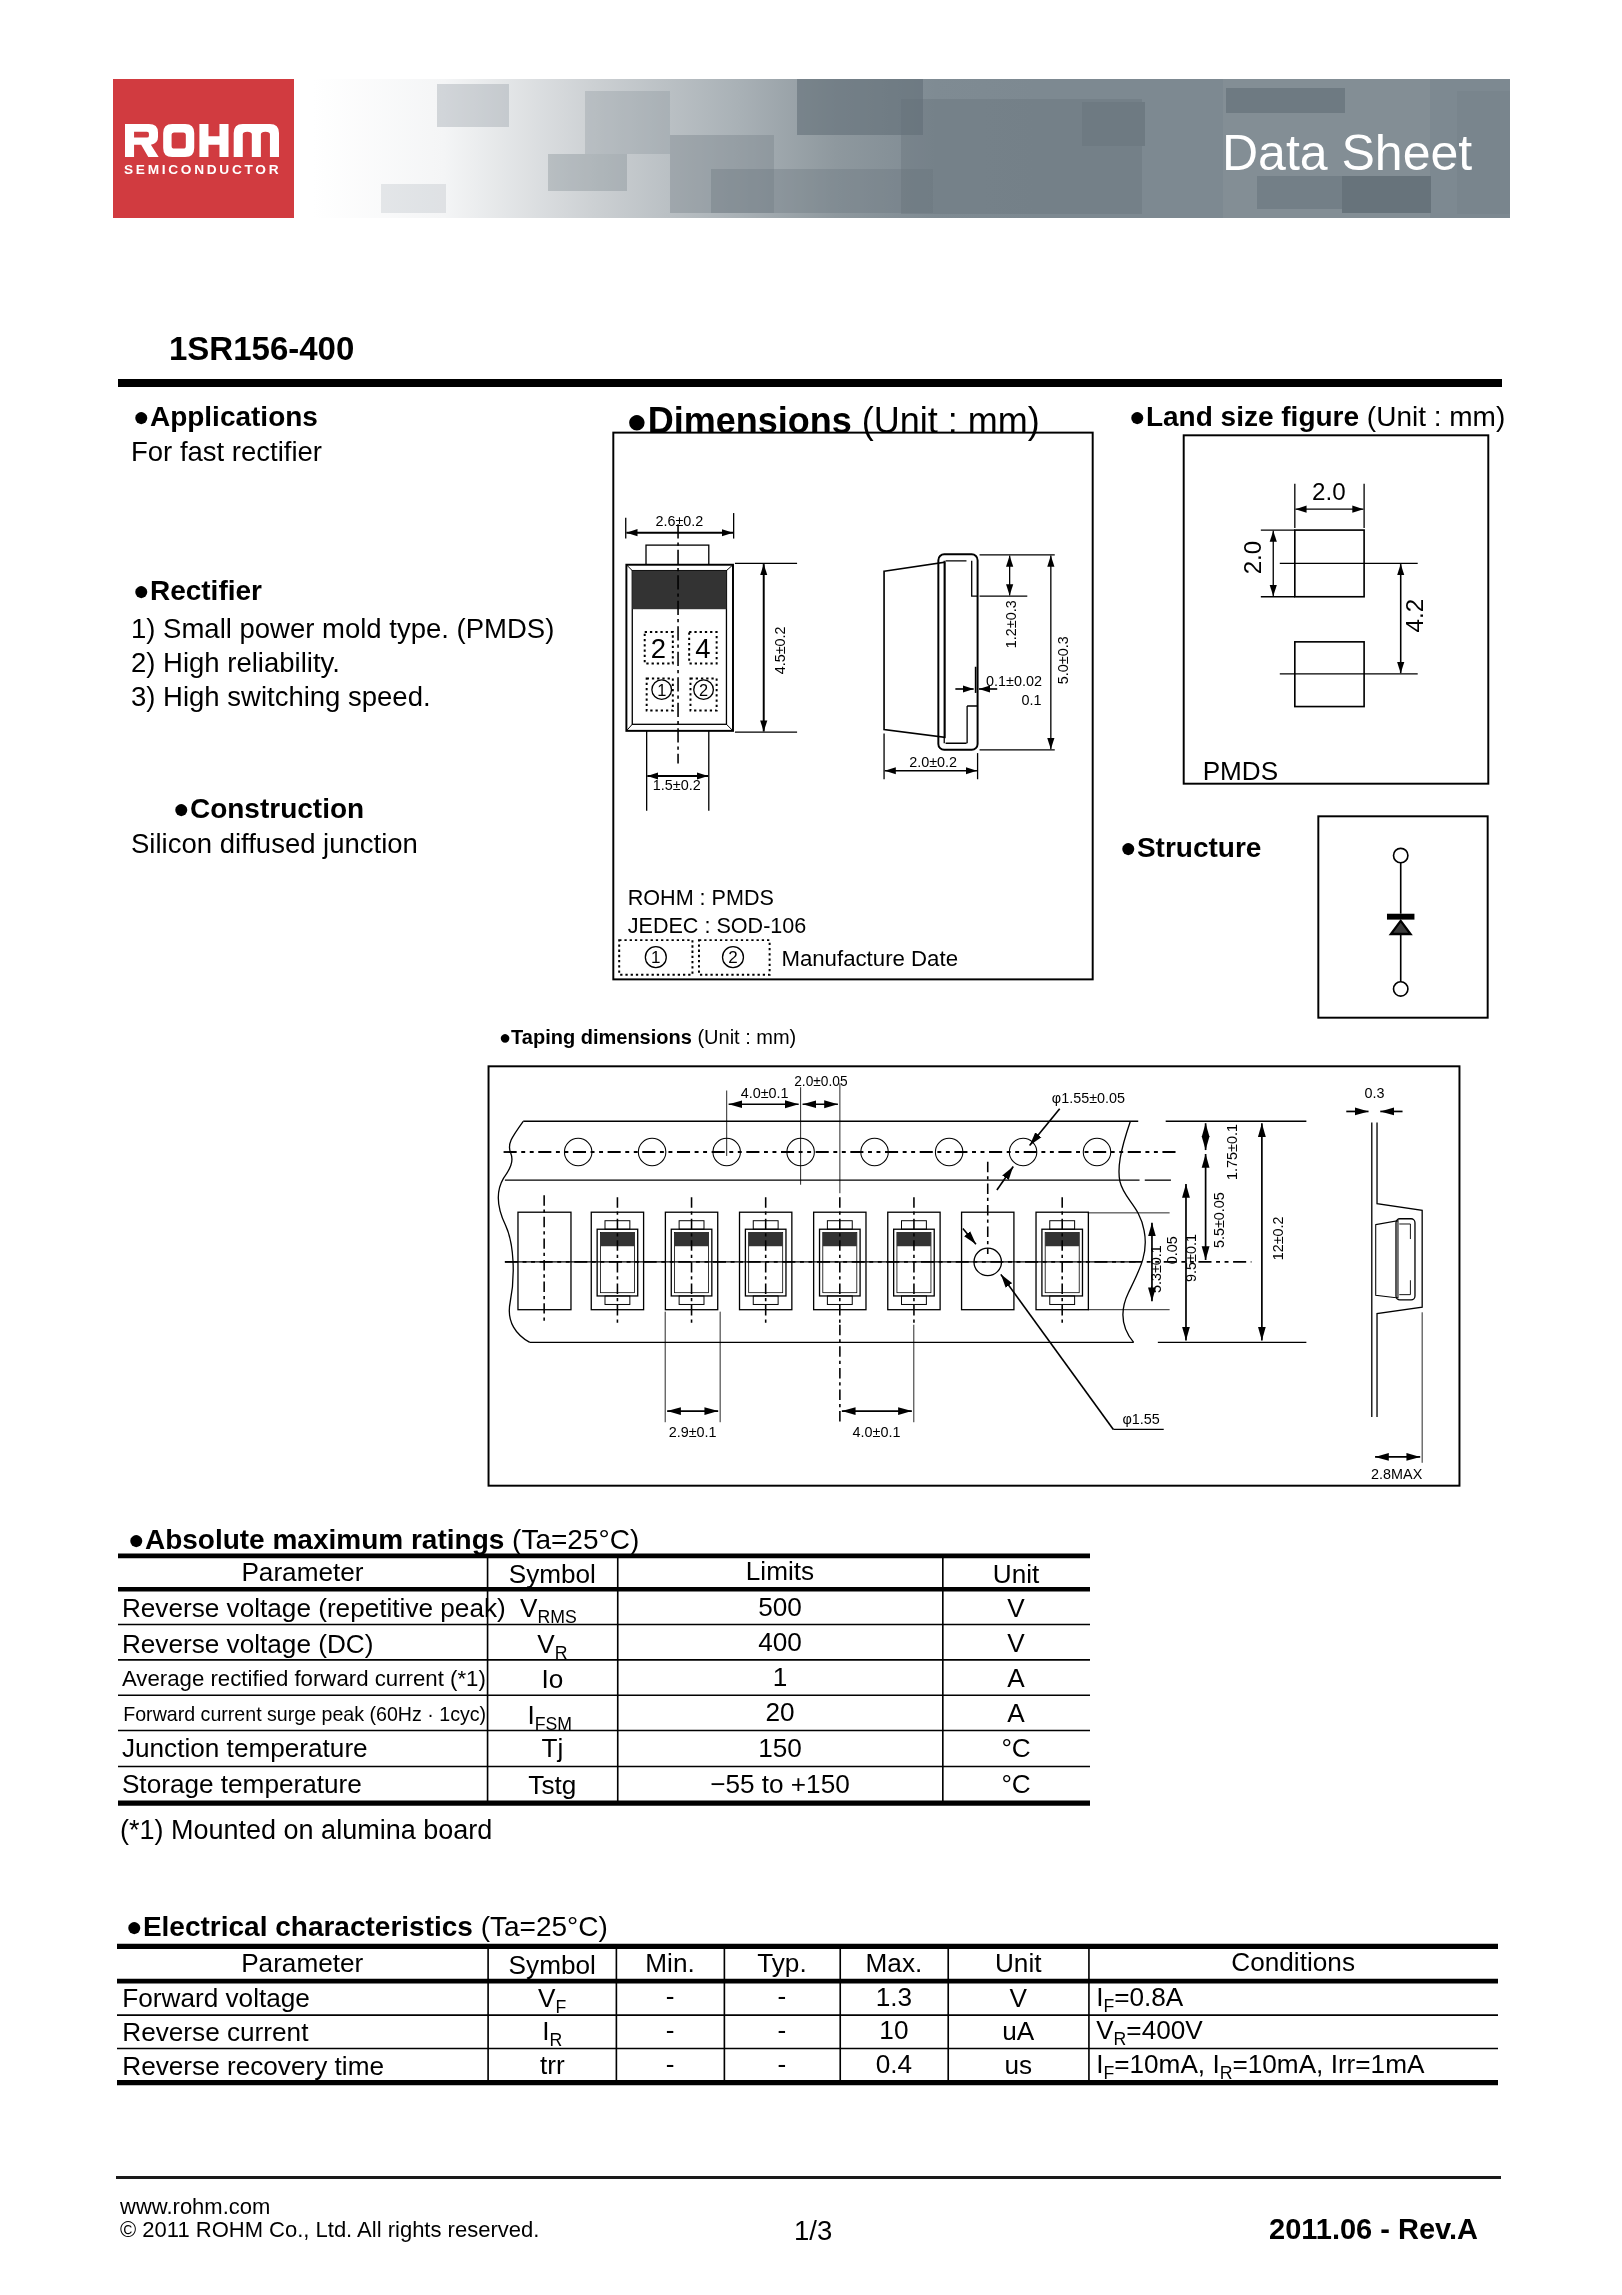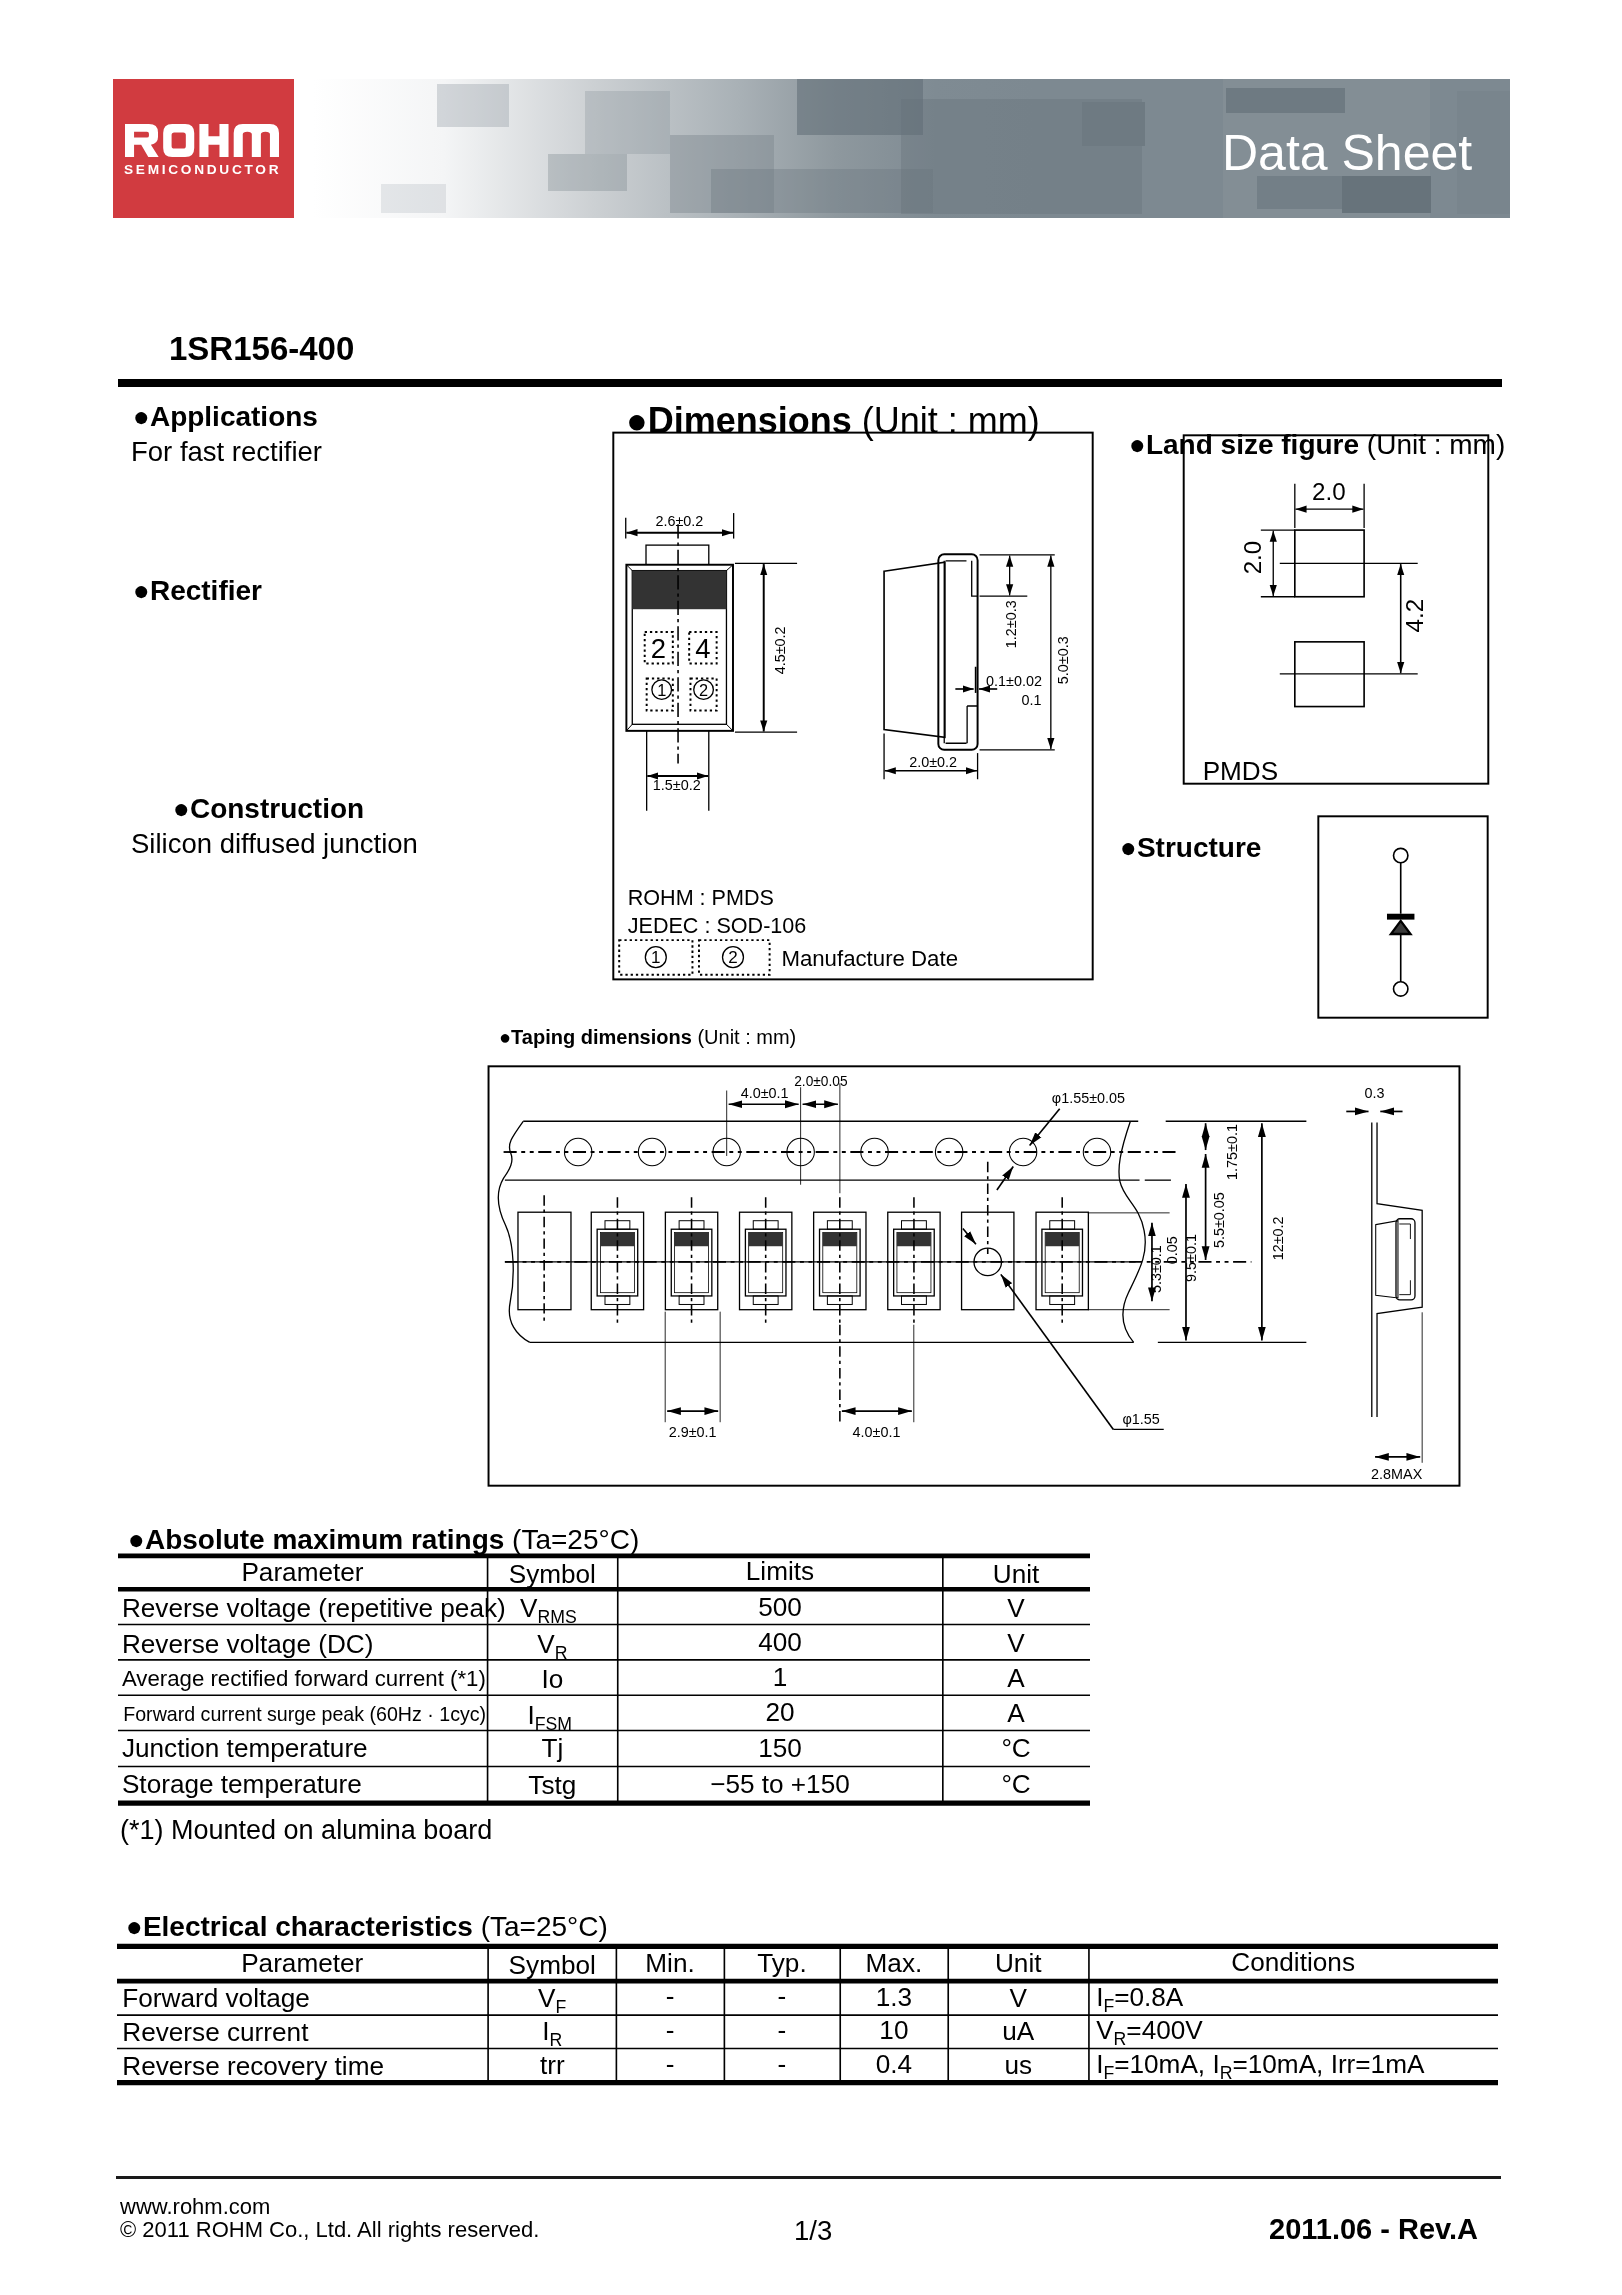--- a/index.html
+++ b/index.html
@@ -47,20 +47,21 @@
 <div class="abs b" style="left:169px;top:332px;font-size:33px;">1SR156-400</div>
 
 <div class="abs" style="left:118px;top:379px;width:1384px;height:7.9px;background:#000;"></div>
 
 <div class="abs b" style="left:133px;top:403px;font-size:28px;">●Applications</div>
 
 <div class="abs" style="left:131px;top:438px;font-size:27.5px;">For fast rectifier</div>
 
 <div class="abs b" style="left:133px;top:577px;font-size:28px;">●Rectifier</div>
 
+<div class="abs" style="left:131px;top:612px;font-size:27.5px;line-height:34px;">1) Small power mold type. (PMDS)<br>2) High reliability.<br>3) High switching speed.</div>
 
 <div class="abs b" style="left:133px;top:795px;font-size:28px;margin-left:40px;">●Construction</div>
 
 <div class="abs" style="left:131px;top:830px;font-size:27.5px;">Silicon diffused junction</div>
 
 <div class="abs" style="left:626px;top:403px;font-size:36px;"><span class="b">●Dimensions</span> (Unit : mm)</div>
 
 <svg class="abs" style="left:612px;top:431px;" width="482" height="550" viewBox="935 658 737 840" font-family="Liberation Sans, sans-serif">
 <defs>
 <marker id="da" viewBox="0 0 18 12" refX="17" refY="6" markerWidth="18" markerHeight="12" markerUnits="userSpaceOnUse" orient="auto-start-reverse">
@@ -152,21 +153,21 @@
 
 <rect x="946" y="1436" width="112" height="53" fill="none" stroke="#000" stroke-width="3" stroke-dasharray="3.5 4.5"></rect>
 <circle cx="1002" cy="1462" r="16" fill="none" stroke="#000" stroke-width="2"></circle>
 <text x="1002" y="1471" font-size="26" text-anchor="middle">1</text>
 <rect x="1068" y="1436" width="108" height="53" fill="none" stroke="#000" stroke-width="3" stroke-dasharray="3.5 4.5"></rect>
 <circle cx="1120" cy="1462" r="16" fill="none" stroke="#000" stroke-width="2"></circle>
 <text x="1120" y="1471" font-size="26" text-anchor="middle">2</text>
 <text x="1194" y="1475" font-size="34">Manufacture Date</text>
 </svg>
 
-<div class="abs" style="left:1129px;top:403px;font-size:28px;margin-top:28px;"><span class="b">●Land size figure</span> (Unit : mm)</div>
+<div class="abs" style="left:1129px;top:403px;font-size:28px;"><span class="b">●Land size figure</span> (Unit : mm)</div>
 
 <svg class="abs" style="left:1182px;top:434px;" width="308" height="351" viewBox="1806 663 470 537" font-family="Liberation Sans, sans-serif">
 <defs>
 <marker id="la" viewBox="0 0 18 12" refX="17" refY="6" markerWidth="18" markerHeight="12" markerUnits="userSpaceOnUse" orient="auto-start-reverse">
           <path d="M0,0.5 L17,6 L0,11.5 Z" fill="#000"></path>
         </marker>
 </defs>
 <rect x="1808" y="665" width="466" height="533" fill="none" stroke="#000" stroke-width="3"></rect>
 
 <rect x="1978" y="810" width="106" height="102" fill="none" stroke="#000" stroke-width="2.5"></rect>

